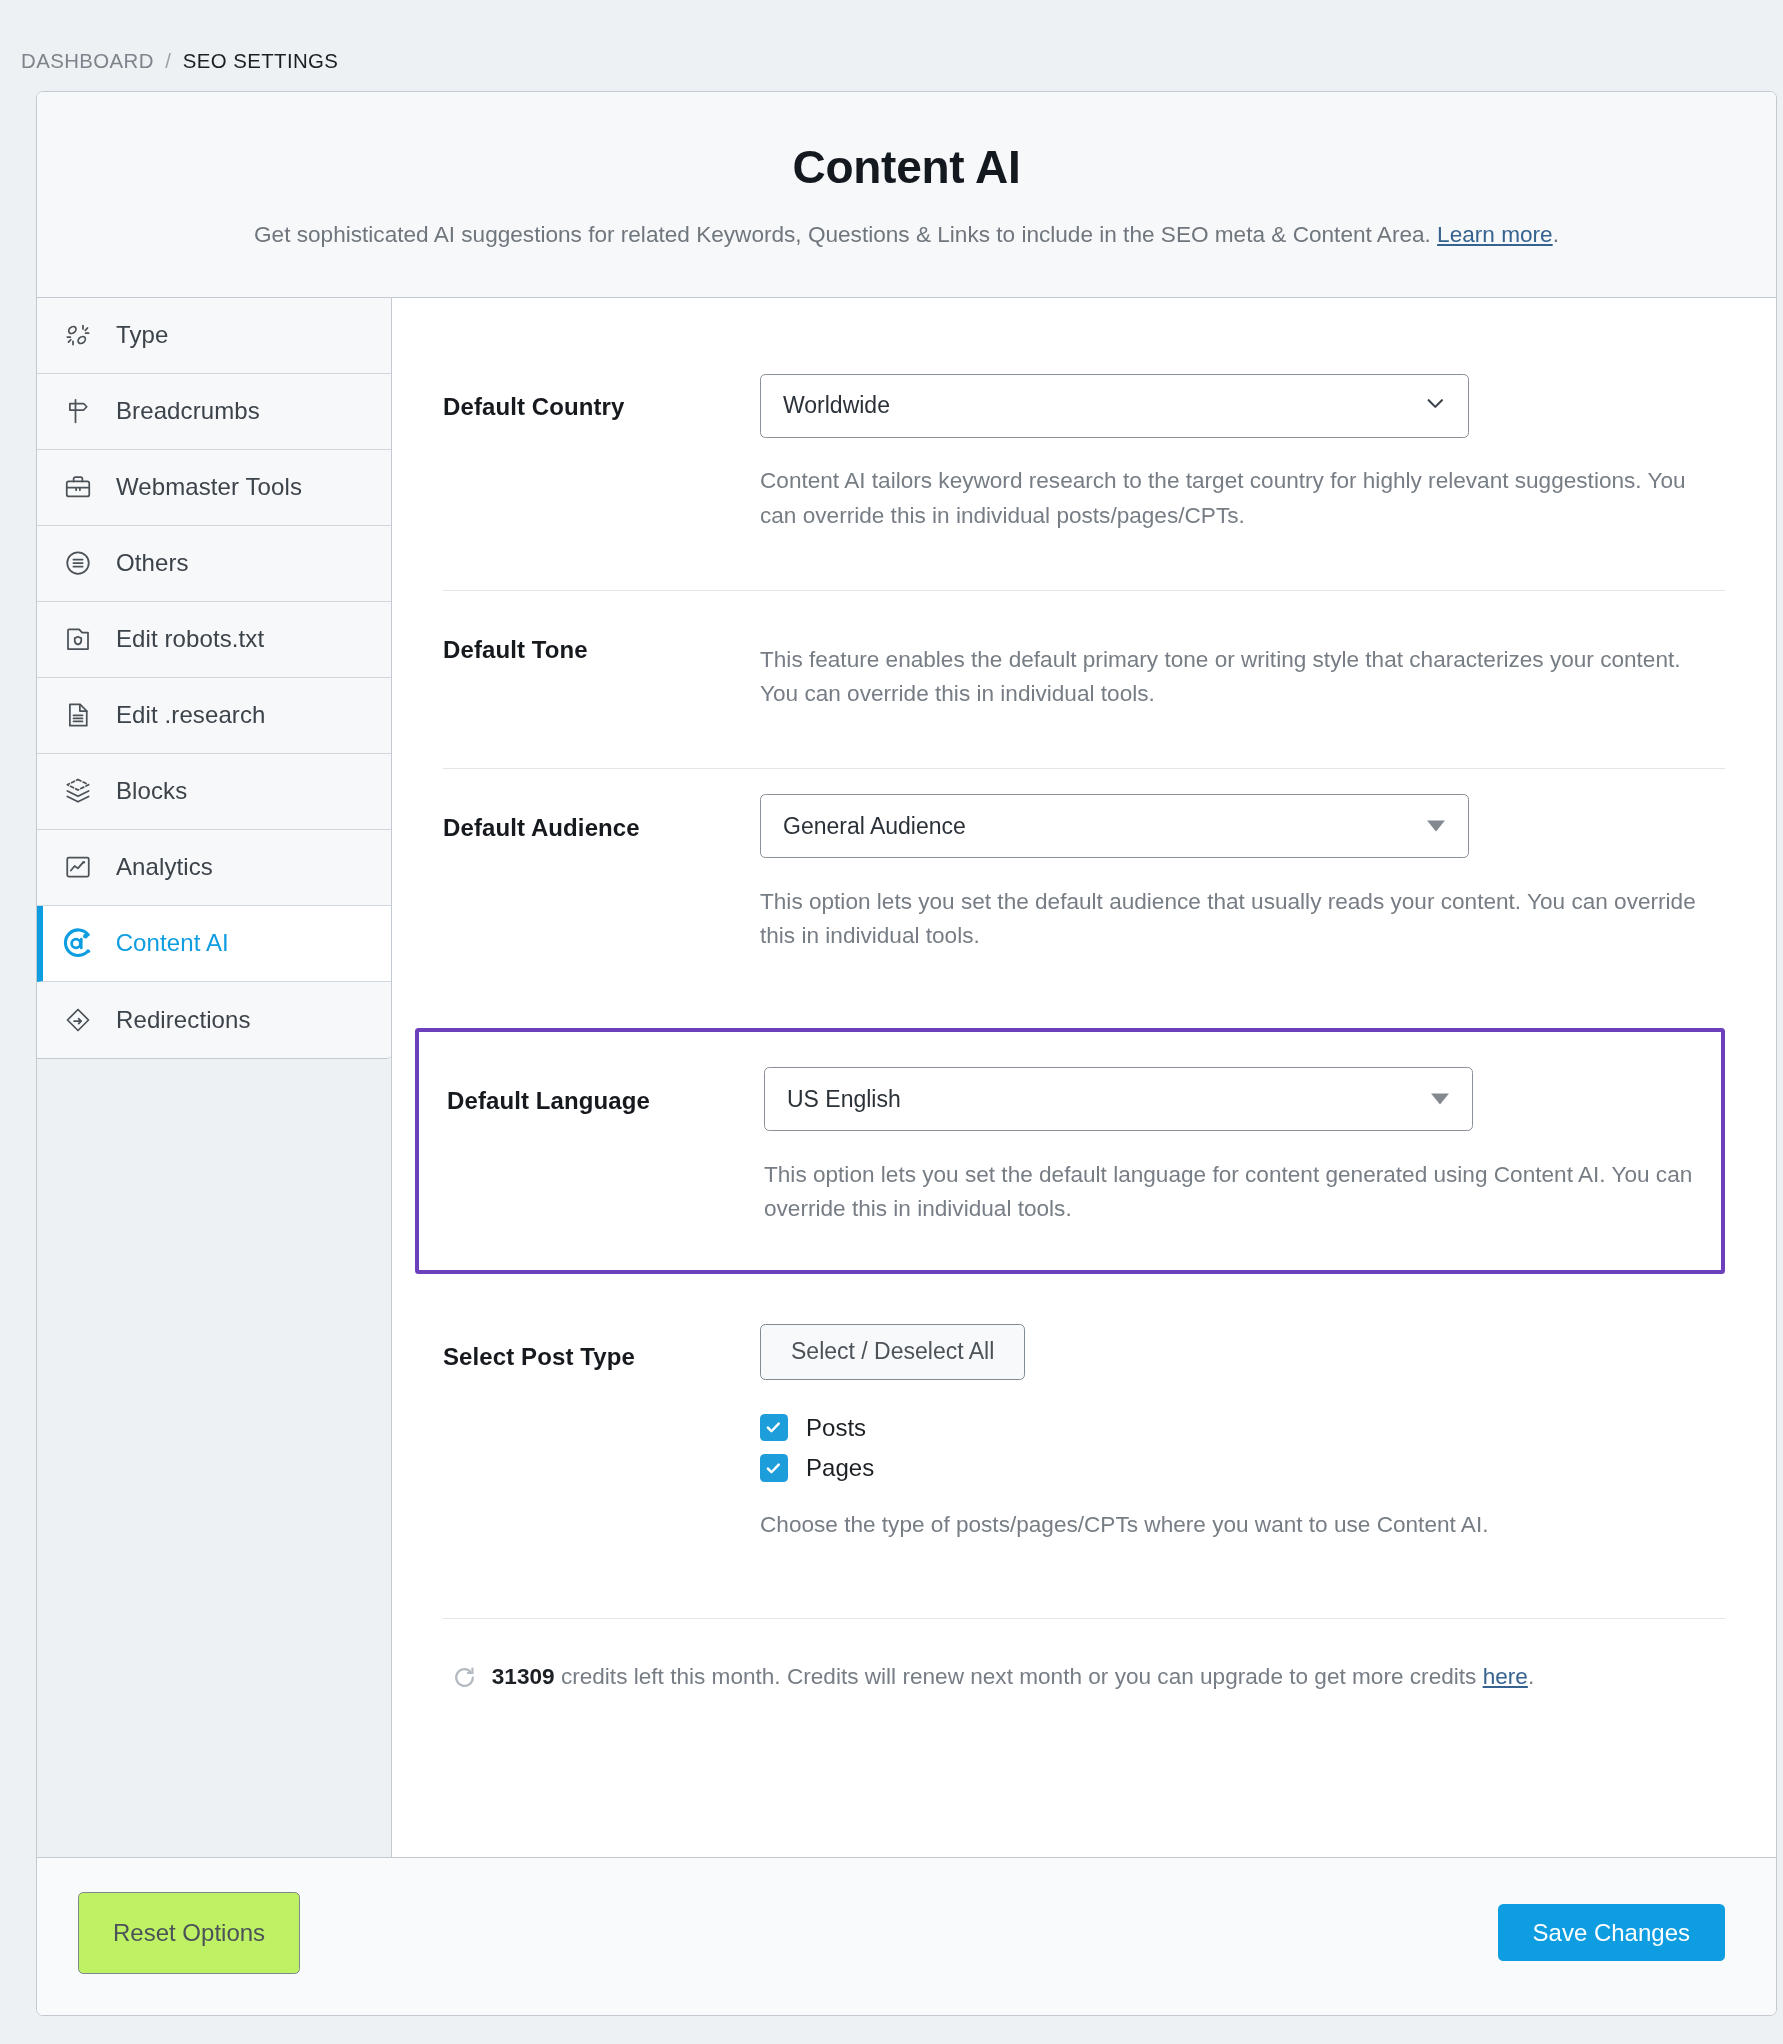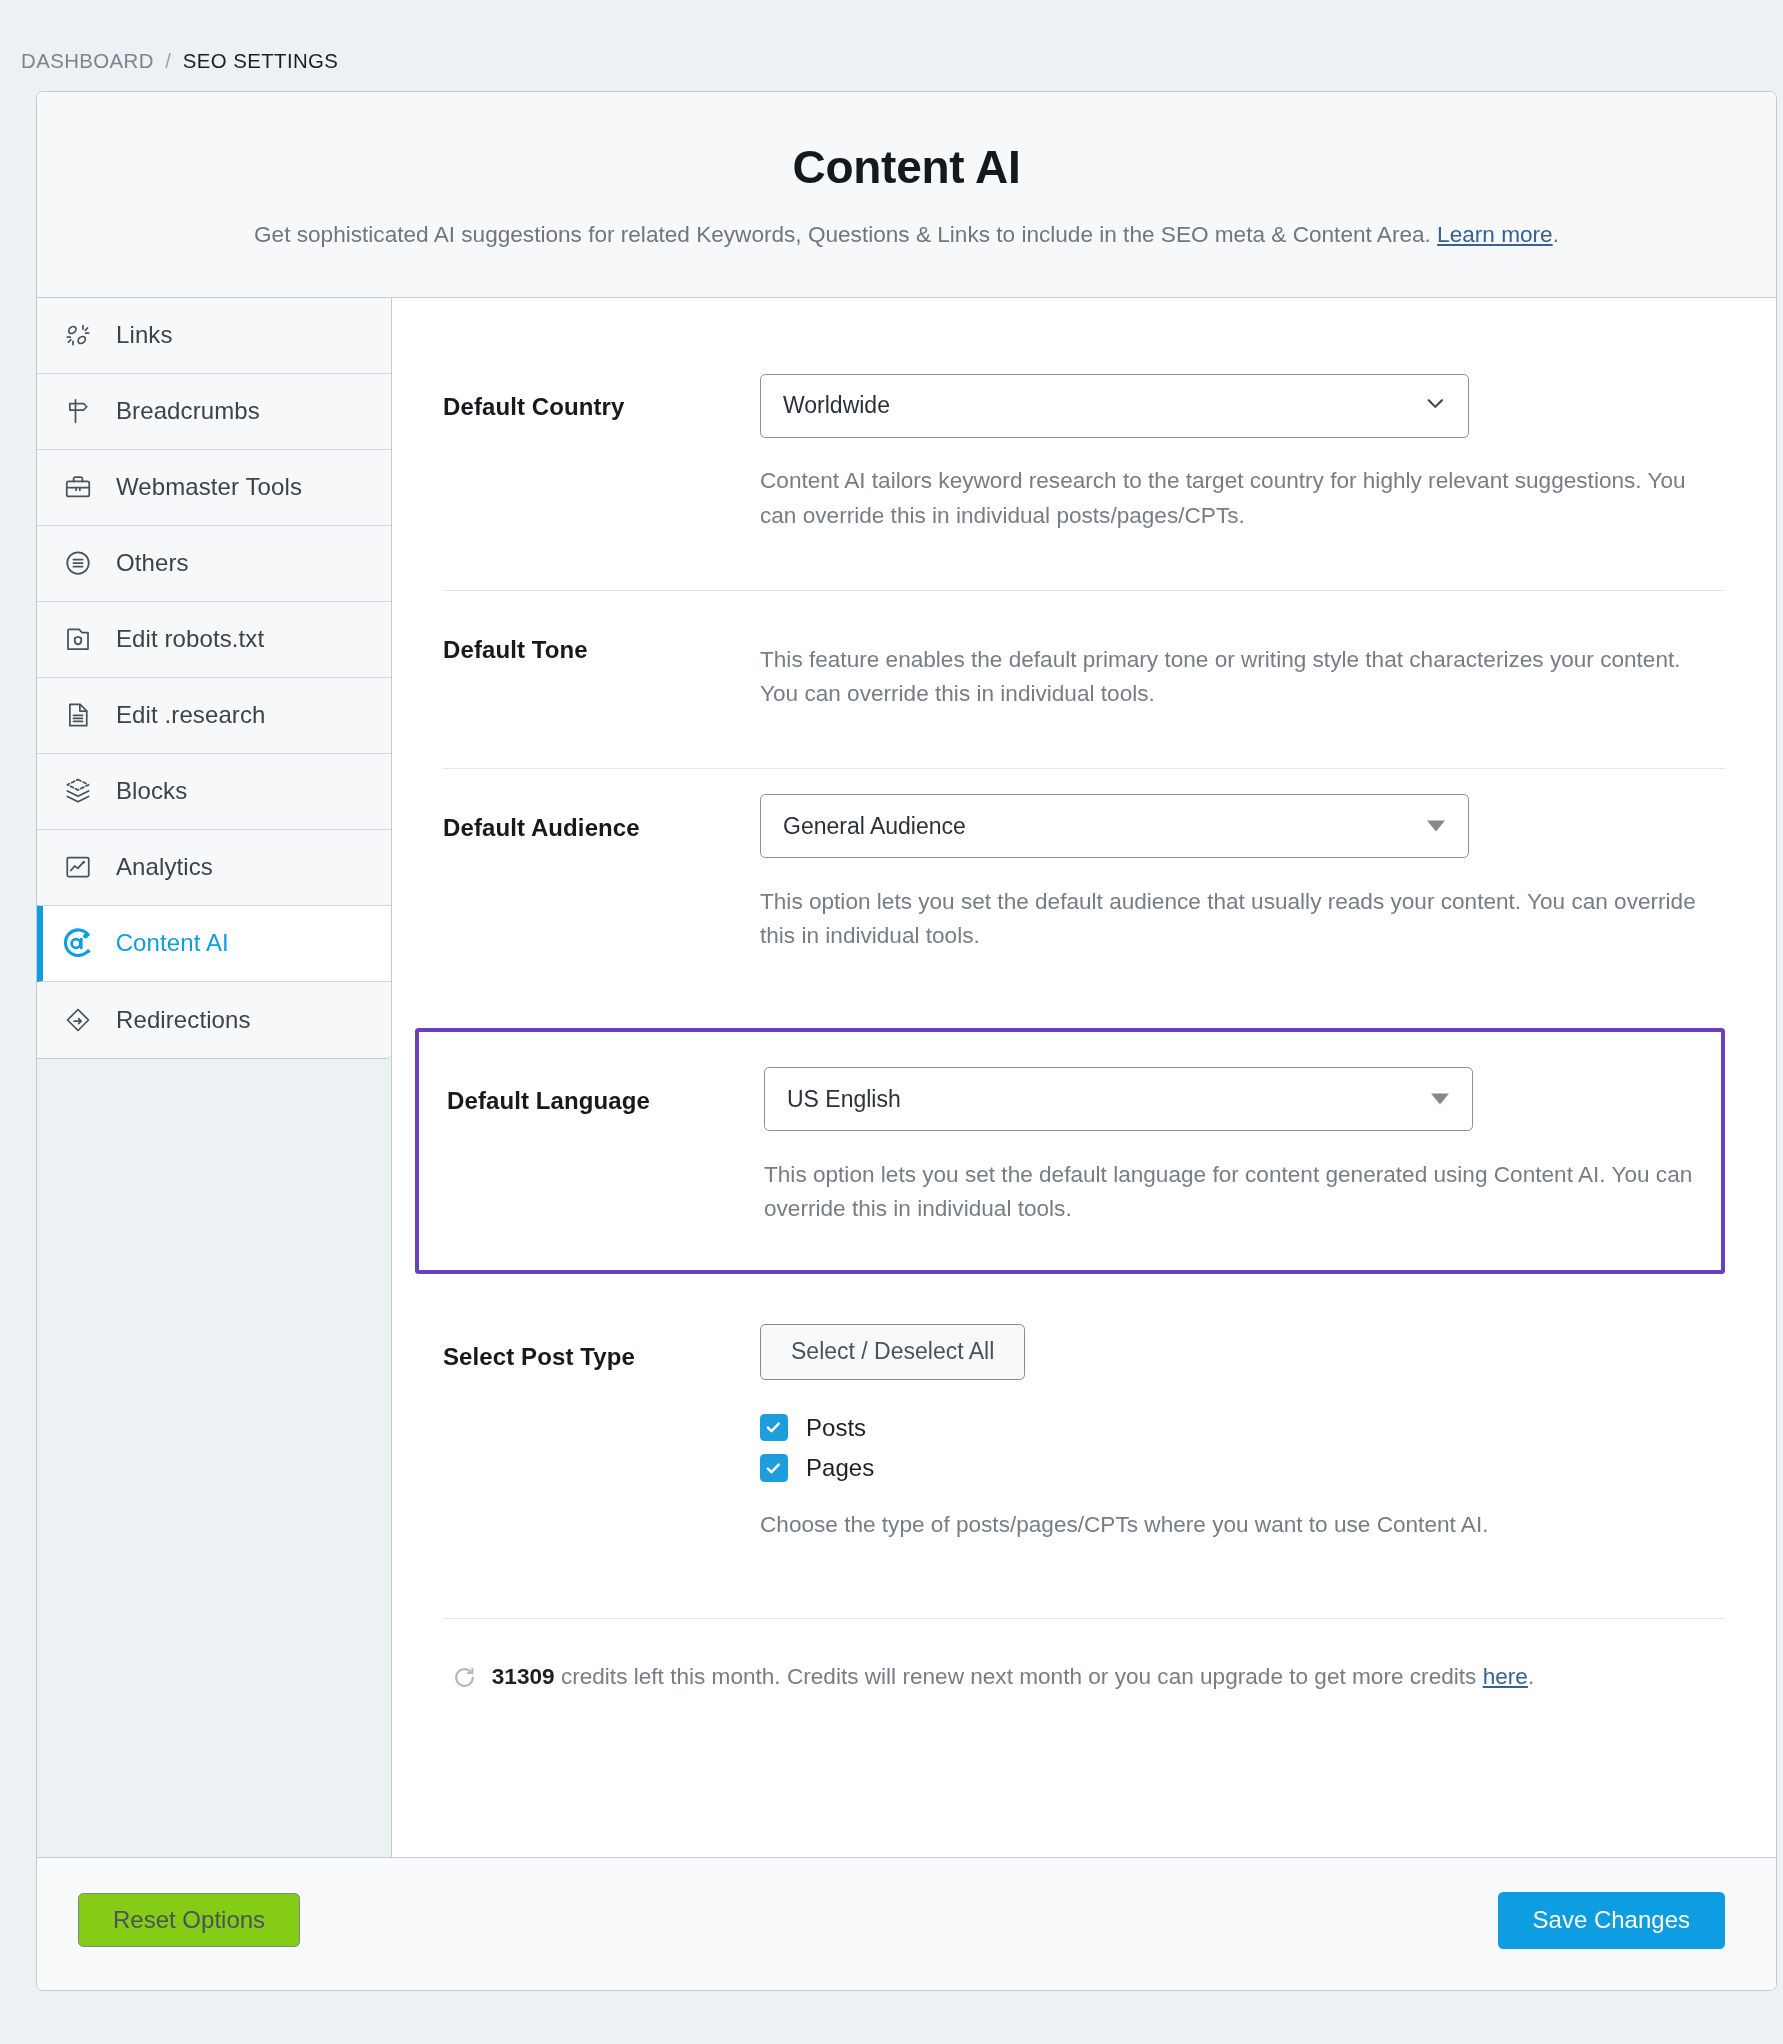--- a/index.html
+++ b/index.html
@@ -241,25 +241,25 @@
   
   .card-footer {
     background: #f9fafb;
     border-top: 0.9px solid #c3c9d0;
     padding: 34px 51px 41px 41px;
     display: flex;
     align-items: center;
     justify-content: space-between;
   }
   .btn-reset {
-    height: 54px;
+    height: 82px;
     padding: 0 34px;
     border: 0.9px solid #7e868e;
     border-radius: 5.3px;
-    background: #84cc16;
+    background: #bef264;
     font-size: 24px;
     color: #4b5258;
     cursor: pointer;
     font-family: inherit;
   }
   .btn-save {
     height: 57px;
     padding: 0 35px;
     border: none;
     border-radius: 5.3px;
@@ -296,21 +296,21 @@
 
         <div class="nav-item">
           <span class="nav-icon">
             <svg width="30" height="30" viewBox="0 0 24 24" fill="none" stroke="#4b5258" stroke-width="1.4" stroke-linecap="round">
               <ellipse cx="7.5" cy="8" rx="3.2" ry="2.4" transform="rotate(-40 7.5 8)"></ellipse>
               <ellipse cx="15" cy="16" rx="3.2" ry="2.4" transform="rotate(-40 15 16)"></ellipse>
               <path d="M16 4.5v2.6M19.6 6.4l-1.8 1.9M20.5 10.5h-2.4"></path>
               <path d="M8 19.6v-2.6M4.4 17.7l1.8-1.9M3.5 13.6h2.4"></path>
             </svg>
           </span>
-          <span class="label">Links</span>
+          <span class="label">Type</span>
         </div>
 
         <div class="nav-item">
           <span class="nav-icon">
             <svg width="30" height="30" viewBox="0 0 24 24" fill="none" stroke="#4b5258" stroke-width="1.4" stroke-linecap="round" stroke-linejoin="round">
               <path d="M10 3v18"></path>
               <path d="M5.5 6h11l2.5 2.6-2.5 2.6h-11z"></path>
             </svg>
           </span>
           <span class="label">Breadcrumbs</span>

